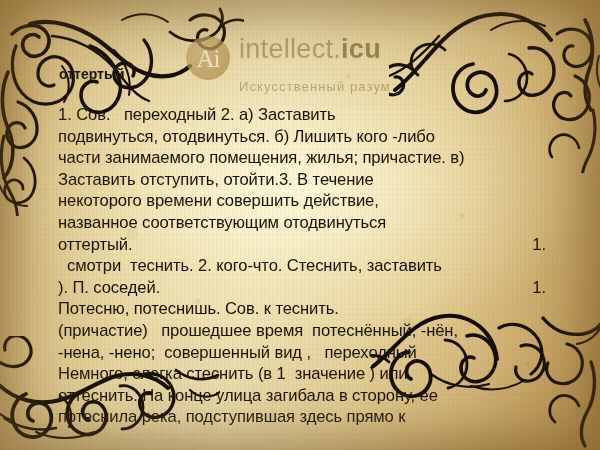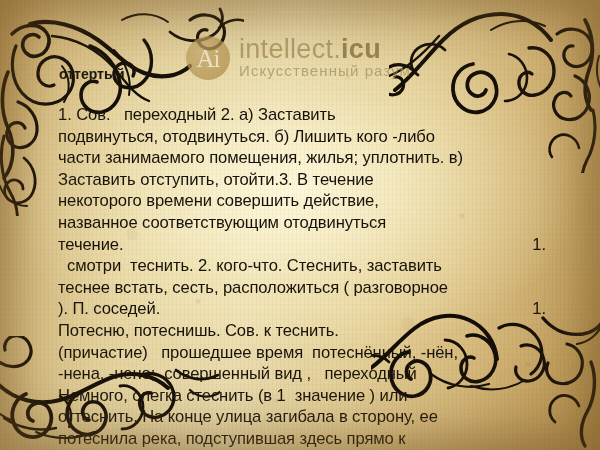--- a/index.html
+++ b/index.html
@@ -48,21 +48,21 @@
   #wm-badge{
     width:44px;height:44px;border-radius:50%;
     background:radial-gradient(circle at 36% 30%, #cdb172 0%, #b99a58 55%, #a9883f 100%);
     display:flex;align-items:center;justify-content:center;
     font-size:25px;line-height:1;color:#f6efdc;font-weight:400;
     font-family:"Liberation Serif", serif;letter-spacing:-1px;
   }
   #wm-text{margin-left:9px;}
   #wm-title{font-size:27px;line-height:27px;color:#a08b55;letter-spacing:.3px;}
   #wm-title b{color:#7c6731;font-weight:bold;}
-  #wm-sub{font-size:15px;line-height:14px;color:#a4915f;letter-spacing:1.1px;margin-top:1px;}
+  #wm-sub{font-size:13px;line-height:14px;color:#a4915f;letter-spacing:1.1px;margin-top:17px;}
 
   #headword{
     position:absolute;left:59px;top:64px;
     font-size:14px;line-height:20px;color:#17130d;font-weight:bold;
   }
   #body{
     position:absolute;left:58px;top:104px;width:510px;
     font-size:16.6px;line-height:21.6px;color:#17120b;
     letter-spacing:-.1px;
   }
@@ -161,30 +161,29 @@
       <div id="wm-title"><span>intellect.</span><b>icu</b></div>
       <div id="wm-sub">Искусственный  разум</div>
     </div>
   </div>
 
   <div id="headword">оттертый</div>
 
   <div id="body">
     <p>1. Сов.   переходный 2. а) Заставить</p>
     <p>подвинуться, отодвинуться. б) Лишить кого -либо</p>
-    <p>части занимаемого помещения, жилья; уплотнить. в)</p>
+    <p>части занимаемого помещения, жилья; причастие. в)</p>
     <p>Заставить отступить, отойти.3. В течение</p>
     <p>некоторого времени совершить действие,</p>
     <p>названное соответствующим отодвинуться</p>
     <p class="row">
-      <span>течение.</span>
+      <span>оттертый.</span>
       <span class="r">1.</span>
     </p>
     <p>  смотри  теснить. 2. кого-что. Стеснить, заставить</p>
-    <p>теснее встать, сесть, расположиться ( разговорное</p>
     <p class="row">
       <span>). П. соседей.</span>
       <span class="r">1.</span>
     </p>
     <p>Потесню, потеснишь. Сов. к теснить.</p>
     <p>(причастие)   прошедшее время  потеснённый, -нён,</p>
     <p>-нена, -нено;  совершенный вид ,   переходный</p>
     <p>Немного, слегка стеснить (в 1  значение ) или</p>
     <p>оттеснить. На конце улица загибала в сторону, ее</p>
     <p>потеснила река, подступившая здесь прямо к</p>

